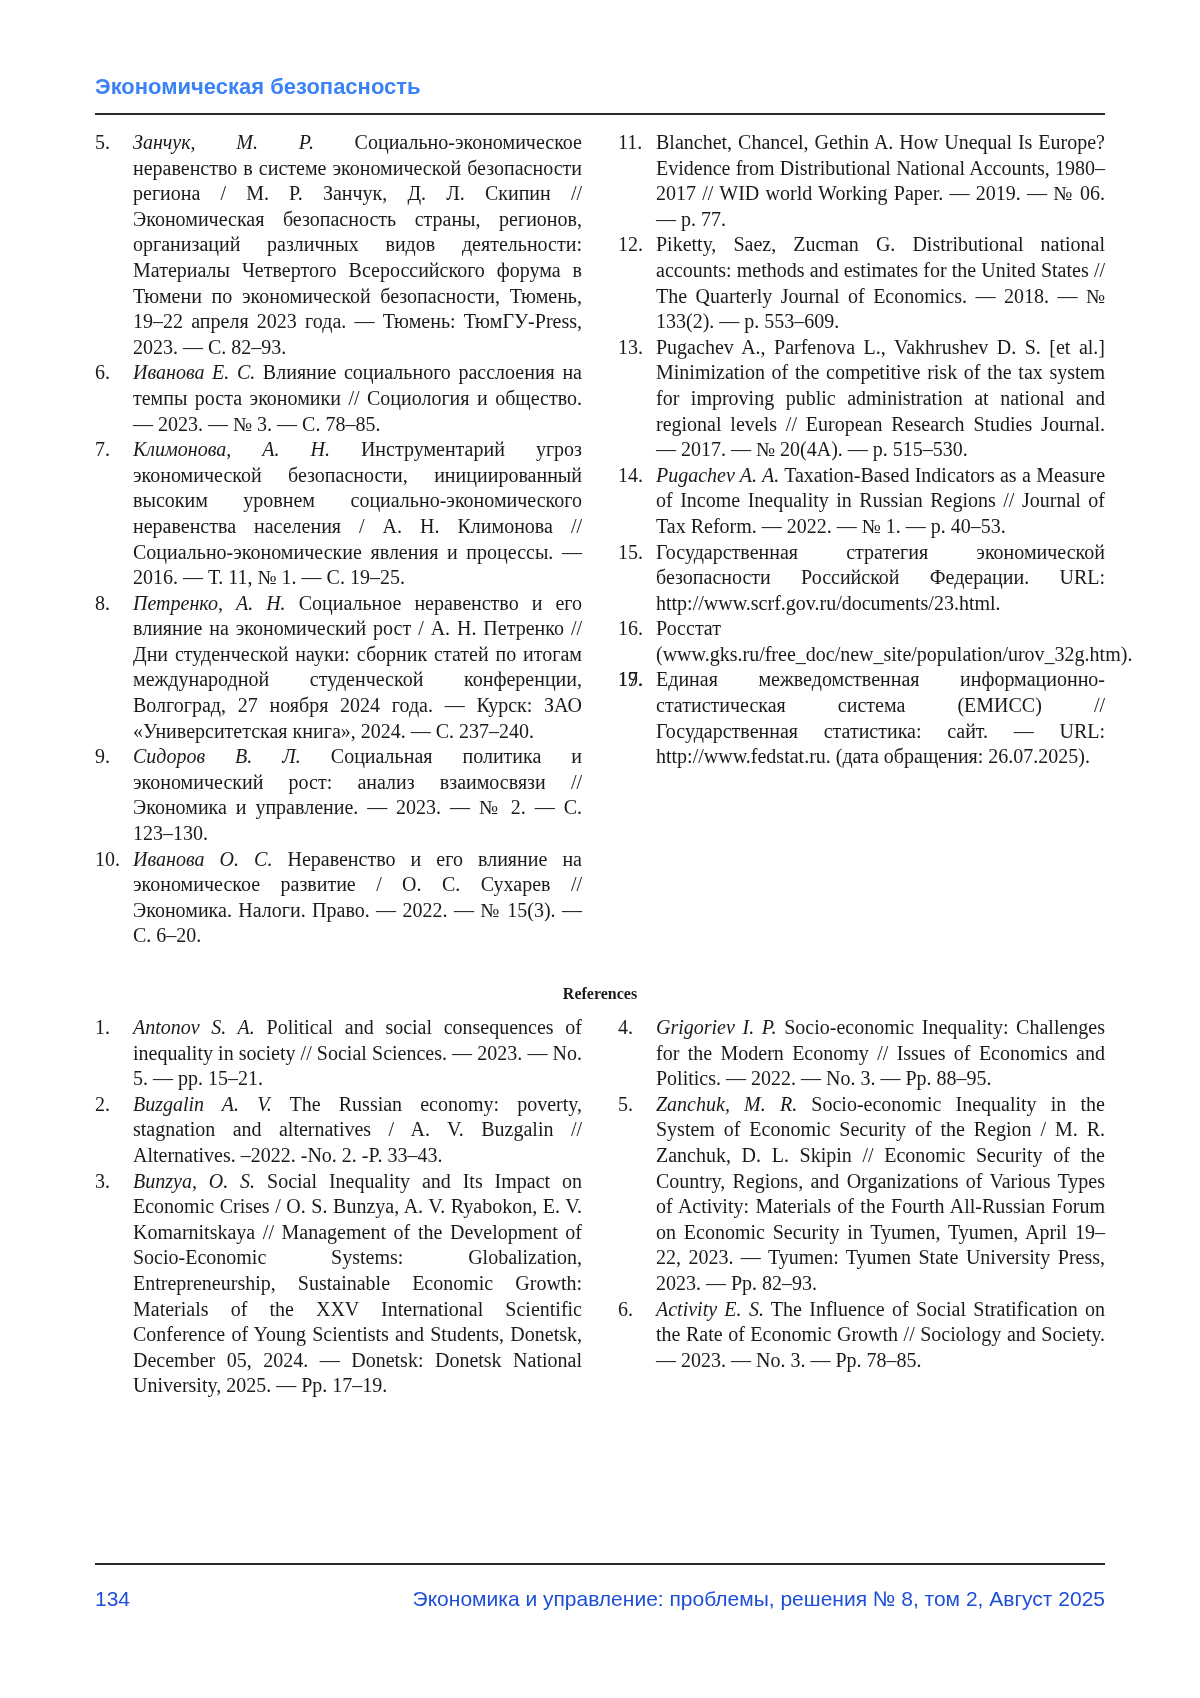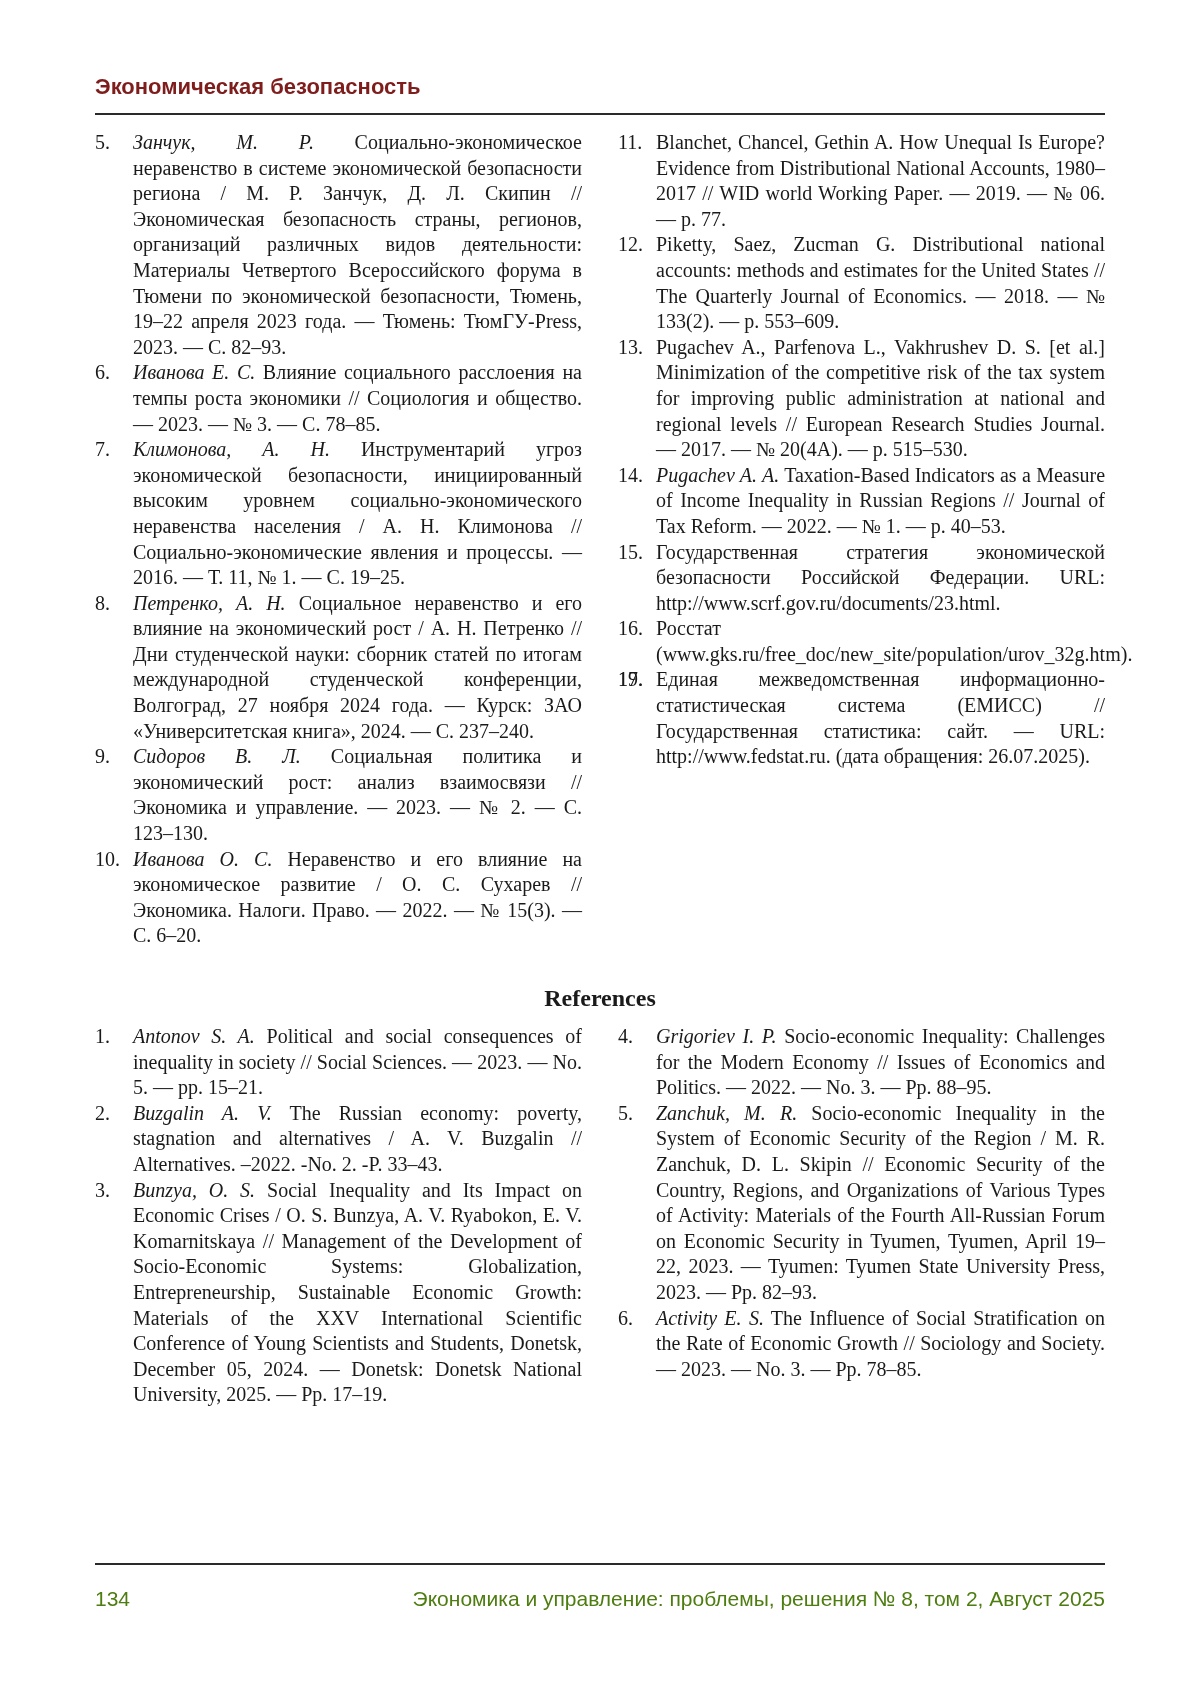--- a/index.html
+++ b/index.html
@@ -25,21 +25,21 @@
     padding-top: 74px;
     border-bottom: 2px solid #2a2a2a;
     padding-bottom: 13px;
   }
   .header-title {
     font-family: "Liberation Sans", sans-serif;
     font-weight: bold;
     font-size: 22px;
     line-height: 26px;
     margin: 0;
-    color: #7f1d1d;
+    color: #3b82f6;
   }
   .cols {
     display: flex;
     gap: 36px;
     margin-top: 15px;
   }
   .col {
     width: 487px;
     box-sizing: border-box;
   }
@@ -56,38 +56,38 @@
     left: 0;
     top: 0;
     width: 34px;
     font-style: normal;
   }
   .ref .au {
     font-style: italic;
     margin-top: 36px;
   }
   .refs-heading {
-    font-size: 24px;
+    font-size: 16px;
     font-weight: bold;
     text-align: center;
     margin: 36px 0 12px 0;
   }
   .footer {
     position: absolute;
     left: 95px;
     right: 95px;
     top: 1563px;
     border-top: 2px solid #2a2a2a;
     padding-top: 22px;
     display: flex;
     justify-content: space-between;
     align-items: baseline;
     font-family: "Liberation Sans", sans-serif;
     font-size: 21px;
-    color: #4d7c0f;
+    color: #1d4ed8;
   }
 </style>
 </head>
 <body>
 
 <div class="page">
 
   <div class="header">
     <h1 class="header-title">Экономическая безопасность</h1>
   </div>

